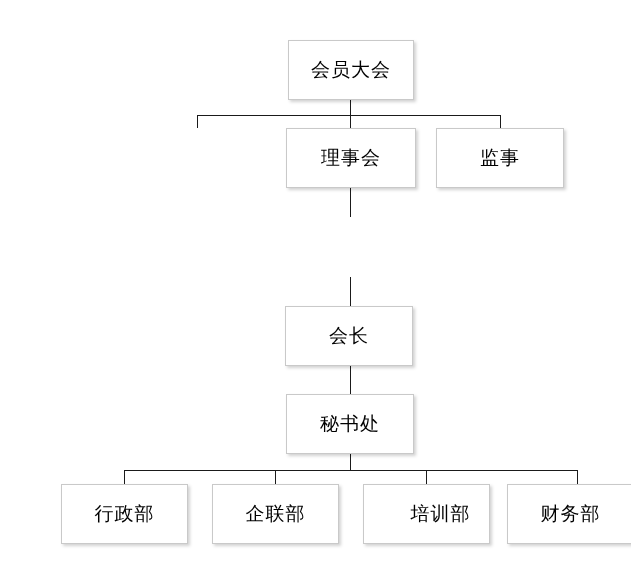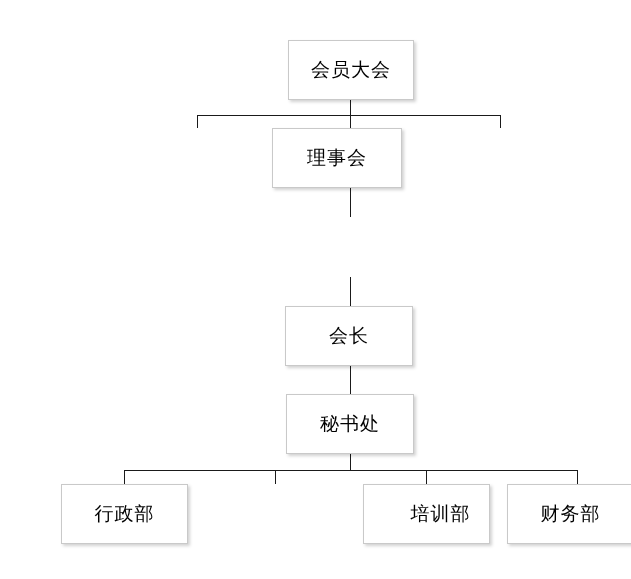--- a/index.html
+++ b/index.html
@@ -31,21 +31,21 @@
     white-space: nowrap;
   }
   .line {
     position: absolute;
     background: #1a1a1a;
   }
 
   
   .n-assembly    { left: 252px; top:  40px; width: 126px; height: 60px; }
   .n-party       { left:  97px; top: 128px; width: 130px; height: 60px; }
-  .n-council     { left: 236px; top: 128px; width: 130px; height: 60px; }
+  .n-council     { left: 250px; top: 128px; width: 130px; height: 60px; }
   .n-supervisor  { left: 400px; top: 128px; width: 128px; height: 60px; }
   .n-standing    { left: 248px; top: 217px; width: 132px; height: 60px; }
   .n-president   { left: 249px; top: 306px; width: 128px; height: 60px; }
   .n-secretariat { left: 250px; top: 394px; width: 128px; height: 60px; }
   .n-admin       { left:  25px; top: 484px; width: 127px; height: 60px; }
   .n-liaison     { left: 176px; top: 484px; width: 127px; height: 60px; }
   .n-training    { left: 327px; top: 484px; width: 127px; height: 60px; padding-left: 28px; }
   .n-finance     { left: 471px; top: 484px; width: 127px; height: 60px; }
 
   
@@ -79,19 +79,21 @@
   <div class="line l-pres-secretariat"></div>
   <div class="line l-secretariat-stem"></div>
   <div class="line l-bottom-bus"></div>
   <div class="line l-drop-admin"></div>
   <div class="line l-drop-liaison"></div>
   <div class="line l-drop-training"></div>
   <div class="line l-drop-finance"></div>
 
   <div class="node n-assembly">会员大会</div>
   <div class="node n-council">理事会</div>
+  <div class="node n-supervisor">监事</div>
   <div class="node n-president">会长</div>
   <div class="node n-secretariat">秘书处</div>
   <div class="node n-admin">行政部</div>
+  <div class="node n-liaison">企联部</div>
   <div class="node n-training">培训部</div>
   <div class="node n-finance">财务部</div>
 
 </div>
 
 </body></html>

